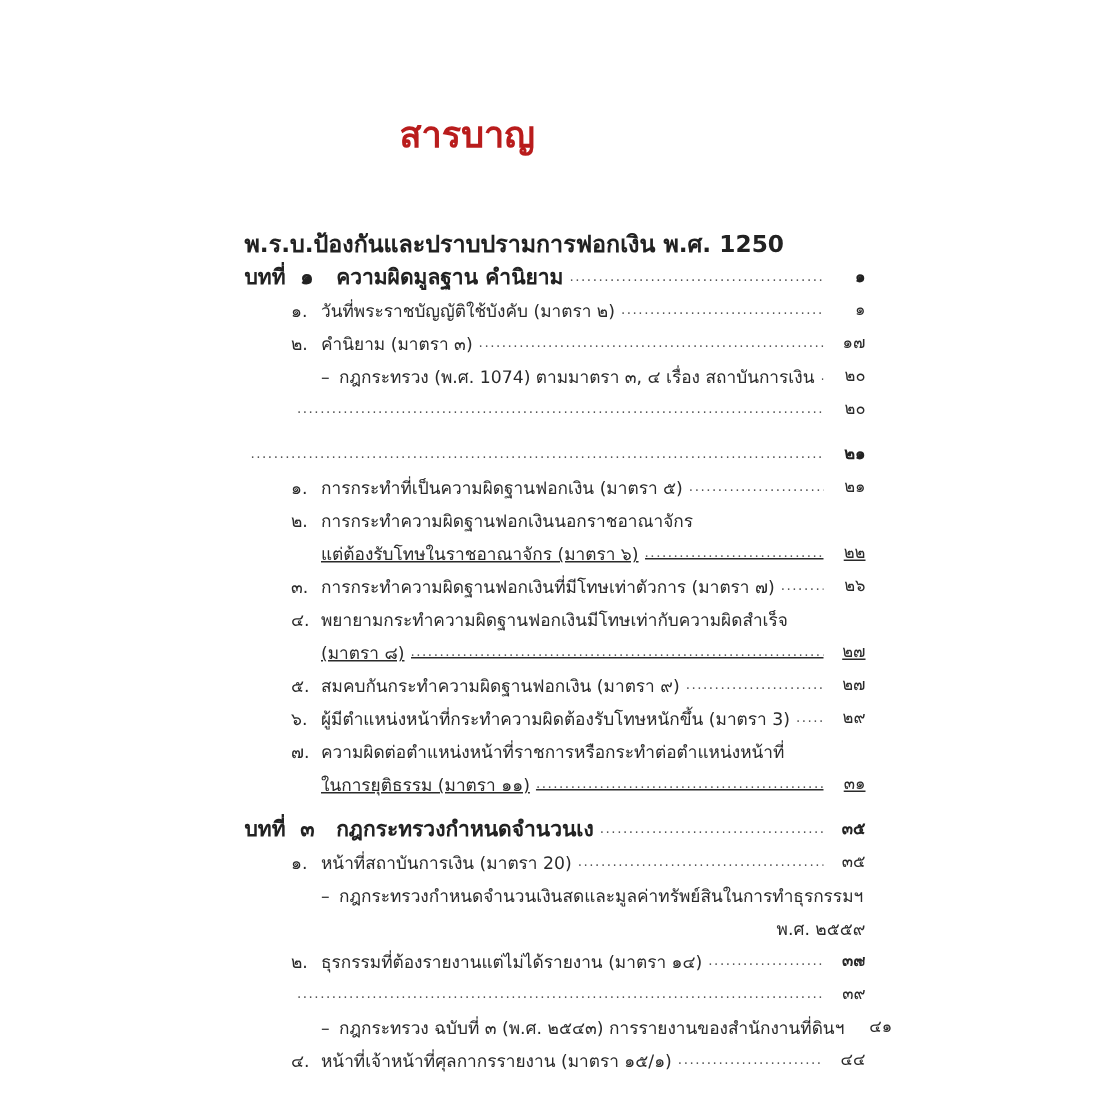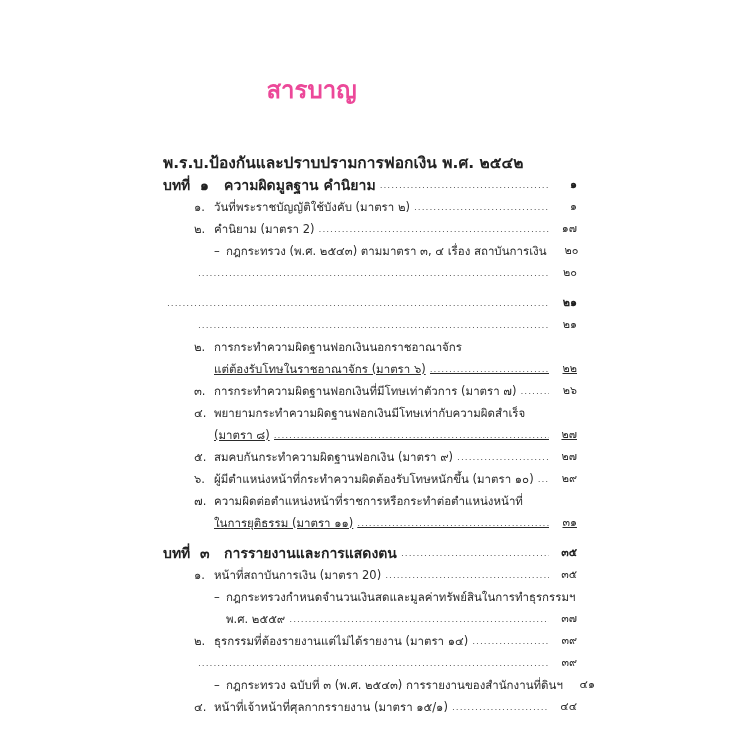--- a/index.html
+++ b/index.html
@@ -1,76 +1,77 @@
 <!DOCTYPE html>
 <html><head>
 <meta charset="utf-8">
 <style>
   html, body { margin: 0; padding: 0; background: #ffffff; }
   body { width: 737px; height: 737px; position: relative; overflow: hidden;
          font-family: "DejaVu Sans", sans-serif; color: #2a2a2a; }
   .page { position: absolute; left: 0; top: 0; width: 737px; height: 737px; }
   .title { position: absolute; left: 0; width: 623px; top: 70px; text-align: center;
-           font-size: 24px; font-weight: bold; color: #ec4899; }
+           font-size: 24px; font-weight: bold; color: #b91c1c; }
   .toc { position: absolute; left: 163px; top: 152px; width: 414px; }
   .act { font-size: 15.5px; font-weight: bold; color: #222; height: 22px; line-height: 22px; white-space: nowrap; }
   .row { display: flex; align-items: flex-end; height: 22px; line-height: 22px; font-size: 11.5px; white-space: nowrap; }
   .row.chapter { font-size: 14px; font-weight: bold; color: #222; }
   .row.gap { margin-top: 8px; }
   .lbl { flex: 0 0 auto; }
   .num { display: inline-block; width: 20px; }
   .chnum { display: inline-block; width: 24px; text-align: left; }
   .dots { flex: 1 1 auto; overflow: hidden; margin: 0 4px; font-weight: normal; color: #555; font-size: 9px; letter-spacing: 1px; }
   .dots::after { content: "................................................................................................................................................................................................................"; }
   .pg { flex: 0 0 24px; text-align: right; font-weight: normal; font-size: 11px; }
   .row.chapter .pg { font-weight: bold; }
   .l1 { padding-left: 31px; }
   .l1c { padding-left: 51px; text-decoration: underline; }
   .l2 { padding-left: 51px; }
-  .l2c { padding-left: 63px; }
+  .l2c { padding-left: 63px; flex-direction: column; }
 </style>
 </head>
 <body>
 
 <div class="page">
   <div class="title">สารบาญ</div>
 
   <div class="toc">
-    <div class="act">พ.ร.บ.ป้องกันและปราบปรามการฟอกเงิน พ.ศ. ๒๕๔๒</div>
+    <div class="act">พ.ร.บ.ป้องกันและปราบปรามการฟอกเงิน พ.ศ. 1250</div>
 
     <div class="row chapter">
       <span class="lbl"><span>บทที่</span>&nbsp;&nbsp;<span class="chnum">๑</span><span>ความผิดมูลฐาน คำนิยาม</span></span>
       <span class="dots"></span>
       <span class="pg">๑</span>
     </div>
     <div class="row l1">
       <span class="lbl"><span class="num">๑.</span><span>วันที่พระราชบัญญัติใช้บังคับ (มาตรา ๒)</span></span>
       <span class="dots"></span>
       <span class="pg">๑</span>
     </div>
     <div class="row l1">
-      <span class="lbl"><span class="num">๒.</span><span>คำนิยาม (มาตรา 2)</span></span>
+      <span class="lbl"><span class="num">๒.</span><span>คำนิยาม (มาตรา ๓)</span></span>
       <span class="dots"></span>
       <span class="pg">๑๗</span>
     </div>
     <div class="row l2">
-      <span class="lbl"><span class="num" style="width:12px">–</span><span>กฎกระทรวง (พ.ศ. ๒๕๔๓) ตามมาตรา ๓, ๔ เรื่อง สถาบันการเงิน</span></span>
+      <span class="lbl"><span class="num" style="width:12px">–</span><span>กฎกระทรวง (พ.ศ. 1074) ตามมาตรา ๓, ๔ เรื่อง สถาบันการเงิน</span></span>
       <span class="dots"></span>
       <span class="pg">๒๐</span>
     </div>
     <div class="row l1">
       <span class="dots"></span>
       <span class="pg">๒๐</span>
     </div>
 
     <div class="row chapter gap">
       <span class="dots"></span>
       <span class="pg">๒๑</span>
     </div>
     <div class="row l1">
+      <span class="lbl"><span class="num">๑.</span><span>การกระทำที่เป็นความผิดฐานฟอกเงิน (มาตรา ๕)</span></span>
       <span class="dots"></span>
       <span class="pg">๒๑</span>
     </div>
     <div class="row l1">
       <span class="lbl"><span class="num">๒.</span><span>การกระทำความผิดฐานฟอกเงินนอกราชอาณาจักร</span></span>
     </div>
     <div class="row l1c">
       <span class="lbl">แต่ต้องรับโทษในราชอาณาจักร (มาตรา ๖)</span>
       <span class="dots"></span>
       <span class="pg">๒๒</span>
@@ -87,35 +88,35 @@
       <span class="lbl">(มาตรา ๘)</span>
       <span class="dots"></span>
       <span class="pg">๒๗</span>
     </div>
     <div class="row l1">
       <span class="lbl"><span class="num">๕.</span><span>สมคบกันกระทำความผิดฐานฟอกเงิน (มาตรา ๙)</span></span>
       <span class="dots"></span>
       <span class="pg">๒๗</span>
     </div>
     <div class="row l1">
-      <span class="lbl"><span class="num">๖.</span><span>ผู้มีตำแหน่งหน้าที่กระทำความผิดต้องรับโทษหนักขึ้น (มาตรา ๑๐)</span></span>
+      <span class="lbl"><span class="num">๖.</span><span>ผู้มีตำแหน่งหน้าที่กระทำความผิดต้องรับโทษหนักขึ้น (มาตรา 3)</span></span>
       <span class="dots"></span>
       <span class="pg">๒๙</span>
     </div>
     <div class="row l1">
       <span class="lbl"><span class="num">๗.</span><span>ความผิดต่อตำแหน่งหน้าที่ราชการหรือกระทำต่อตำแหน่งหน้าที่</span></span>
     </div>
     <div class="row l1c">
       <span class="lbl">ในการยุติธรรม (มาตรา ๑๑)</span>
       <span class="dots"></span>
       <span class="pg">๓๑</span>
     </div>
 
     <div class="row chapter gap">
-      <span class="lbl"><span>บทที่</span>&nbsp;&nbsp;<span class="chnum">๓</span><span>การรายงานและการแสดงตน</span></span>
+      <span class="lbl"><span>บทที่</span>&nbsp;&nbsp;<span class="chnum">๓</span><span>กฎกระทรวงกำหนดจำนวนเง</span></span>
       <span class="dots"></span>
       <span class="pg">๓๕</span>
     </div>
     <div class="row l1">
       <span class="lbl"><span class="num">๑.</span><span>หน้าที่สถาบันการเงิน (มาตรา 20)</span></span>
       <span class="dots"></span>
       <span class="pg">๓๕</span>
     </div>
     <div class="row l2">
       <span class="lbl"><span class="num" style="width:12px">–</span><span>กฎกระทรวงกำหนดจำนวนเงินสดและมูลค่าทรัพย์สินในการทำธุรกรรมฯ</span></span>

